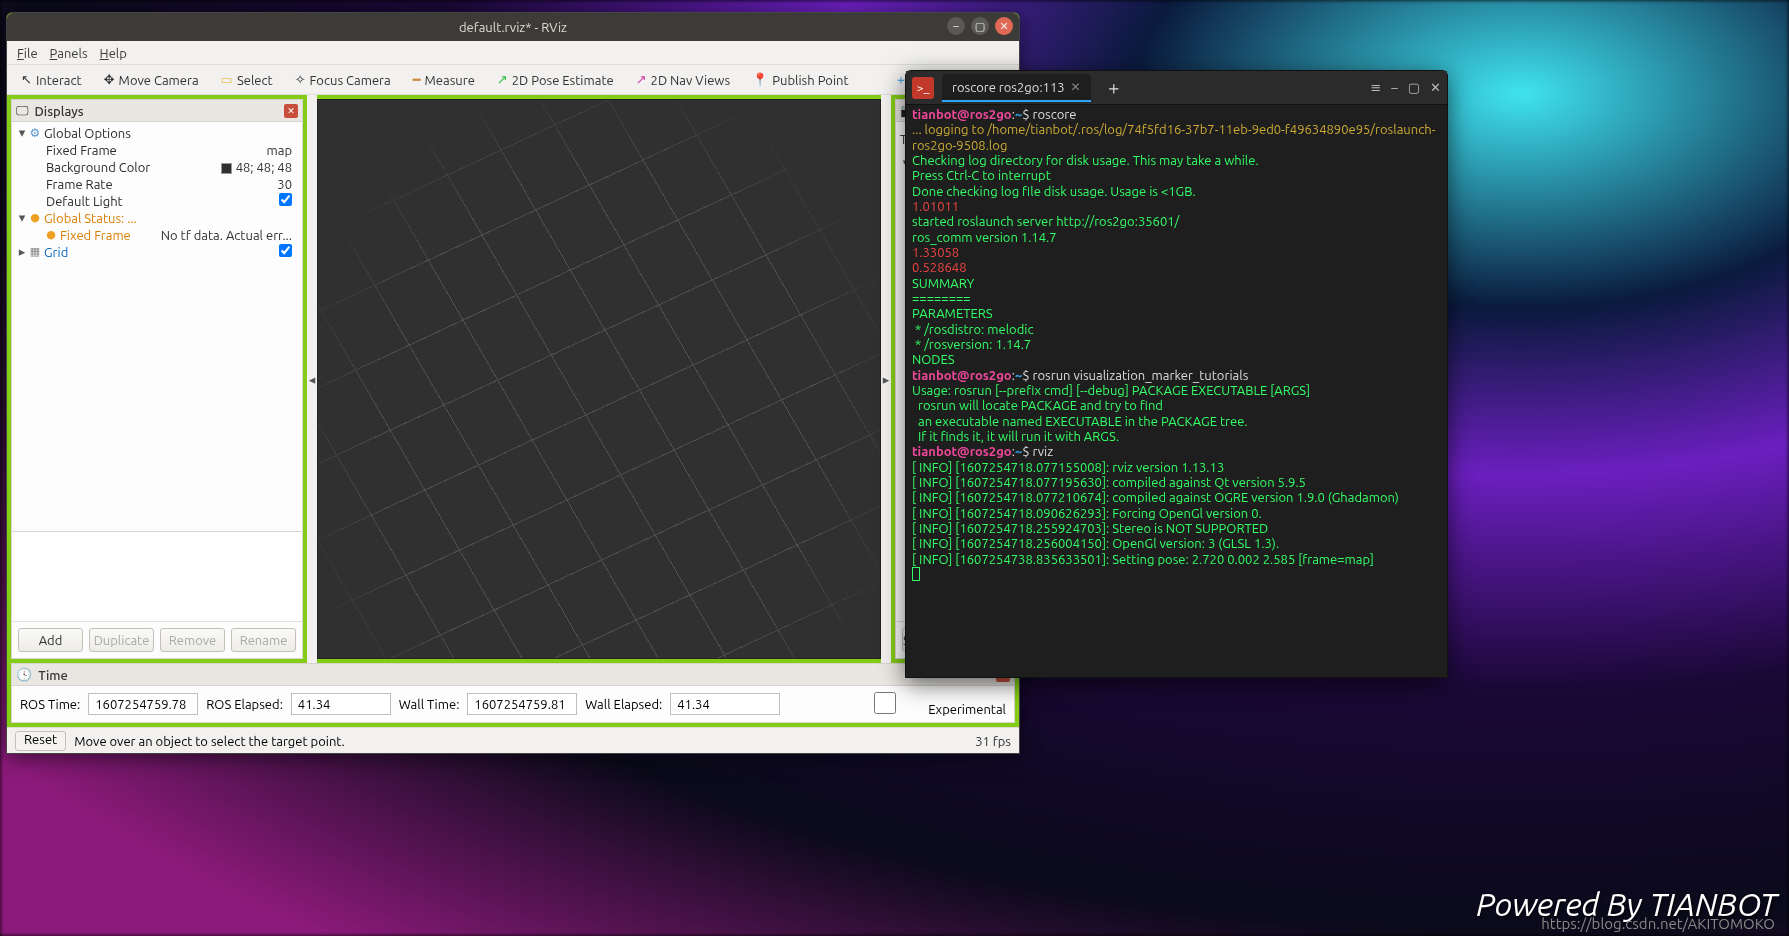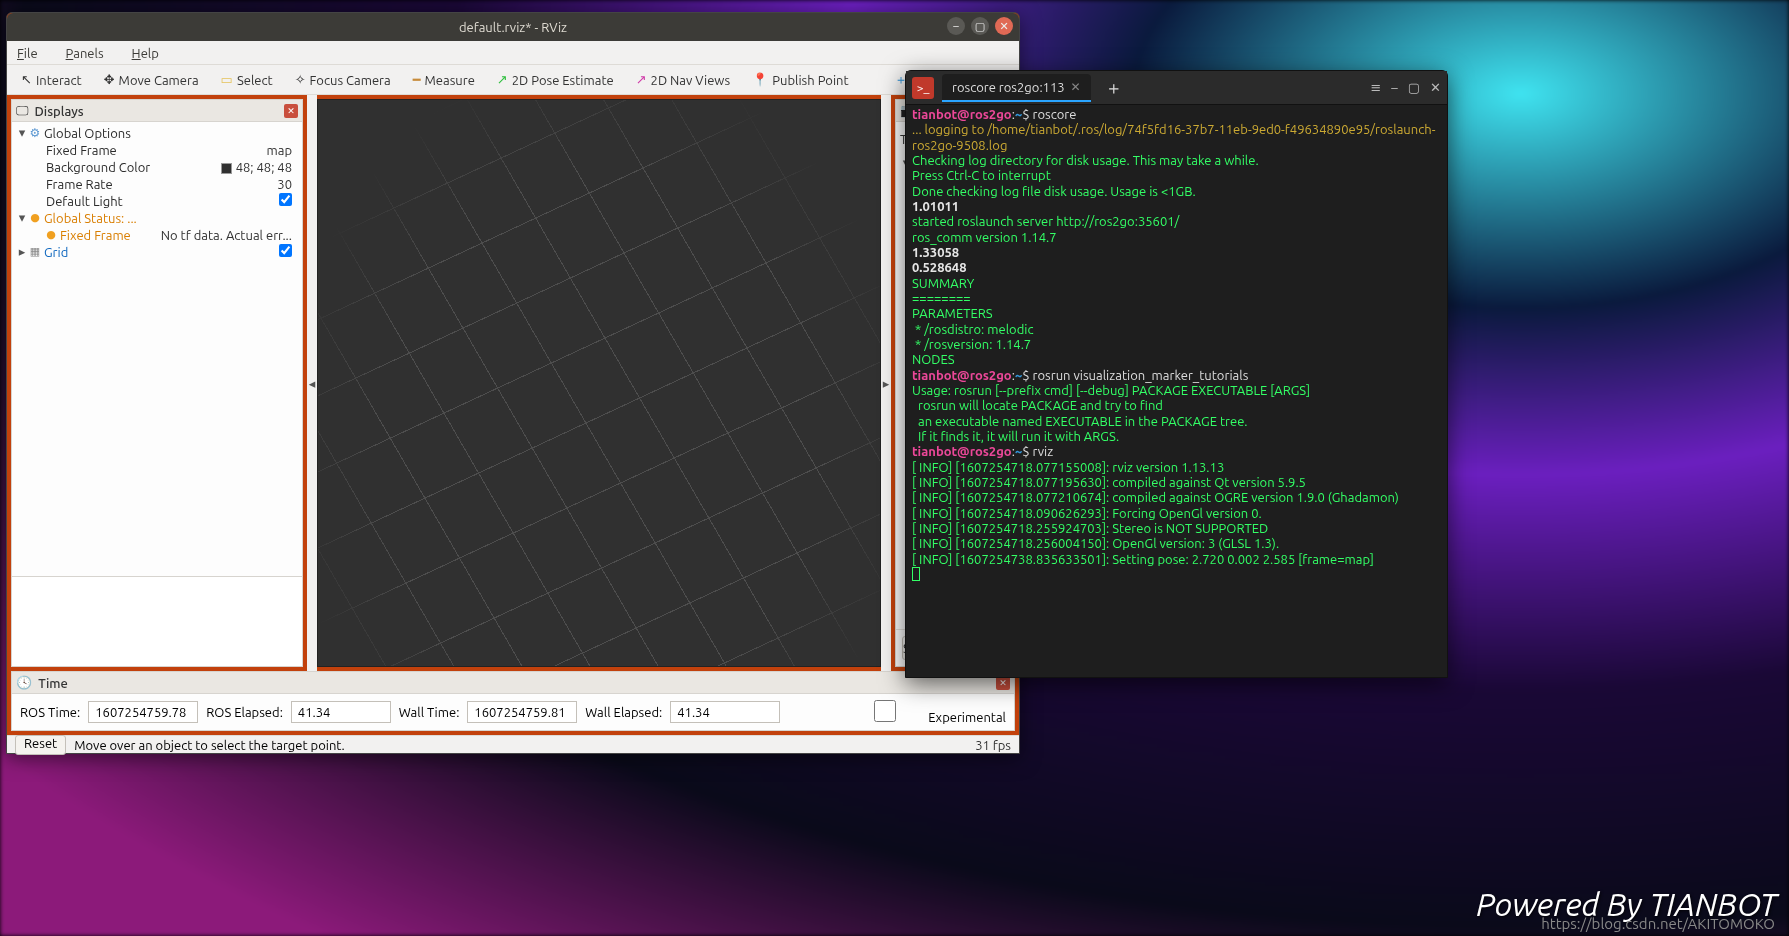--- a/index.html
+++ b/index.html
@@ -16,39 +16,39 @@
   position: absolute; right: 12px; bottom: 14px;
   color: #fff; font-size: 32px; font-weight: 400; font-style: italic;
   text-shadow: 1px 1px 3px rgba(0,0,0,.8);
 }
 .watermark-sub { position:absolute; right:14px; bottom:4px; color:#888; font-size:15px; }
 
 
 .rviz {
   position: absolute; left: 6px; top: 12px;
   width: 1014px; height: 742px;
-  background: #c2410c;
+  background: #84cc16;
   border: 1px solid #444;
   border-radius: 6px 6px 0 0;
   box-shadow: 0 4px 20px rgba(0,0,0,.5);
   display: flex; flex-direction: column;
 }
 
 .titlebar {
   height: 28px; background: linear-gradient(#3c3b37,#3c3b37);
   color: #dfdbd2; display: flex; align-items: center; justify-content: center;
   border-radius: 6px 6px 0 0; position: relative;
 }
 .titlebar .wbtns { position: absolute; right: 6px; top: 4px; display:flex; gap:6px; }
 .wbtn { width:18px;height:18px;border-radius:9px;background:#5a5955;display:flex;align-items:center;justify-content:center;color:#eee;font-size:11px;cursor:pointer; }
 .wbtn.close{ background:#e06955; }
 
 .menubar {
   height: 24px; background:#f2f1f0; border-bottom:1px solid #dedbd6;
-  display:flex; align-items:center; gap:28px; padding:0 10px;
+  display:flex; align-items:center; gap:12px; padding:0 10px;
 }
 .menubar span { color:#3c3b37; cursor:pointer; }
 .menubar span u { text-decoration: underline; }
 
 .toolbar {
   height: 30px; background:#f2f1f0; border-bottom:1px solid #dedbd6;
   display:flex; align-items:center; gap:10px; padding:0 8px;
 }
 .tbtn { display:flex; align-items:center; gap:4px; padding:2px 6px; border-radius:3px; cursor:pointer; color:#333;}
 .sep{ width:14px; }
@@ -105,21 +105,21 @@
 }
 .splitter{ width:10px; display:flex;align-items:center;justify-content:center;color:#555;cursor:col-resize;background:#f2f1f0; }
 
 .views-body{ flex:1; padding:2px 4px; font-size:12.5px; color:#333; }
 .typebox{ display:flex; align-items:center; gap:6px; margin:4px 0; }
 .typebox select{ flex:1; height:22px; border:1px solid #c4c0b9; background:#fff; }
 
 .time-panel{ margin:0 4px 4px 4px; border:1px solid #d7d4cf; background:#fdfdfd; }
 .time-row{ display:flex; align-items:center; gap:8px; padding:6px 8px; }
 .time-row input{ height:22px; border:1px solid #c4c0b9; padding:0 6px; background:#fff; min-width:80px; }
-.statusbar{ height:18px; display:flex;align-items:center; gap:8px; padding:0 8px; border-top:1px solid #dedbd6; background:#f2f1f0; }
+.statusbar{ height:26px; display:flex;align-items:center; gap:8px; padding:0 8px; border-top:1px solid #dedbd6; background:#f2f1f0; }
 .statusbar .reset{ height:20px;padding:0 8px;border:1px solid #c4c0b9;background:#f5f3ef;border-radius:3px;cursor:pointer;}
 .fps{ margin-left:auto; color:#333; }
 
 
 .term {
   position:absolute; left:905px; top:70px; width:543px; height:608px;
   background:#1e1e1e; border:1px solid #111; border-radius:6px 6px 0 0;
   box-shadow:0 6px 24px rgba(0,0,0,.6);
   display:flex; flex-direction:column; color:#ccc;
 }
@@ -135,21 +135,21 @@
 .term-titlebar .right{ margin-left:auto; display:flex; gap:10px; color:#bbb; }
 .term-titlebar .right span{ cursor:pointer; }
 .term-body{
   flex:1; padding:2px 6px; font-family: "DejaVu Sans Mono","Consolas",monospace;
   font-size:13px; line-height:1.18; white-space:pre-wrap; overflow:hidden; color:#33ff66;
 }
 .term-body .prompt-user{ color:#ec4899; font-weight:bold; }
 .term-body .prompt-path{ color:#3498db; font-weight:bold; }
 .term-body .white{ color:#ddd; }
 .term-body .yellow{ color:#ccaa33; }
-.term-body .dim{ color:#e5e5e5;font-weight:bold; }
+.term-body .dim{ color:#ef4444; }
 .term-body .cursor{ display:inline-block; width:8px; height:14px; border:1px solid #33ff66; }
 </style>
 </head>
 <body>
 
 <div class="desktop-bg"></div>
 
 <div class="rviz">
   <div class="titlebar">
     <span>default.rviz* - RViz</span>
@@ -246,20 +246,26 @@
             <span class="val">No tf data.  Actual err...</span>
           </div>
         <div class="tree-row">
             <span class="exp">▸</span>
             <span class="icon grid-ic"></span>
             <span class="lbl link">Grid</span>
             <span class="val"><input type="checkbox" class="chk" checked="" style=""></span>
           </div>
       </div>
       <div class="desc-box"></div>
+      <div class="btnrow">
+        <div class="btn">Add</div>
+        <div class="btn disabled">Duplicate</div>
+        <div class="btn disabled">Remove</div>
+        <div class="btn disabled">Rename</div>
+      </div>
     </div>
 
     <div class="splitter">◂</div>
     <div class="view3d"></div>
     <div class="splitter">▸</div>
 
     <div class="panel views-panel">
       <div class="panel-header">
         <span>📷</span>
         <span>Views</span>

